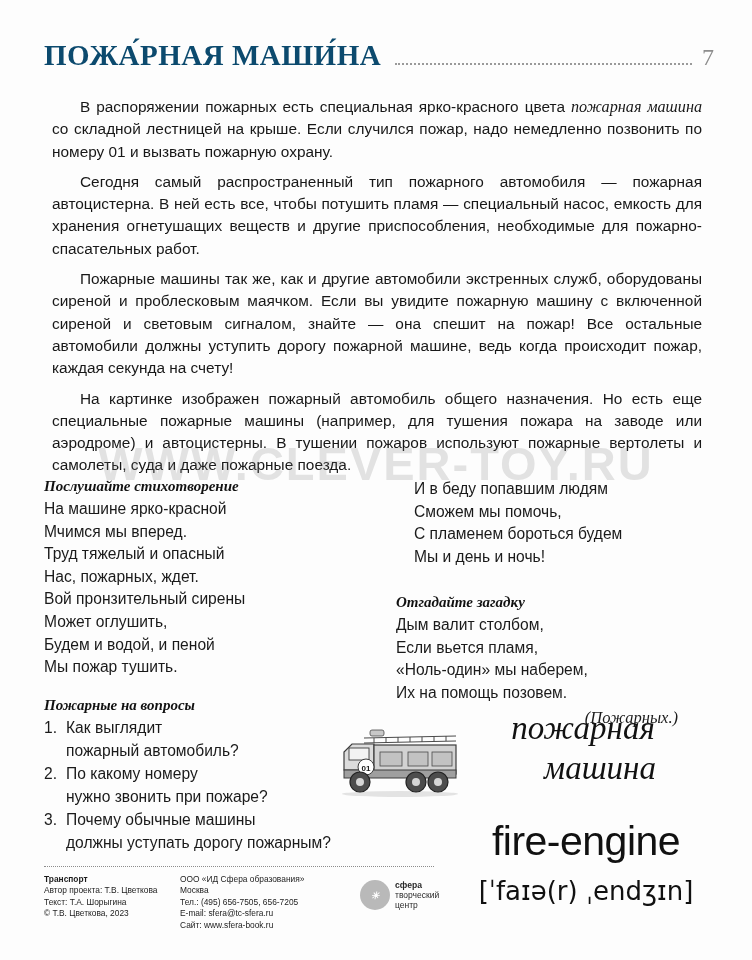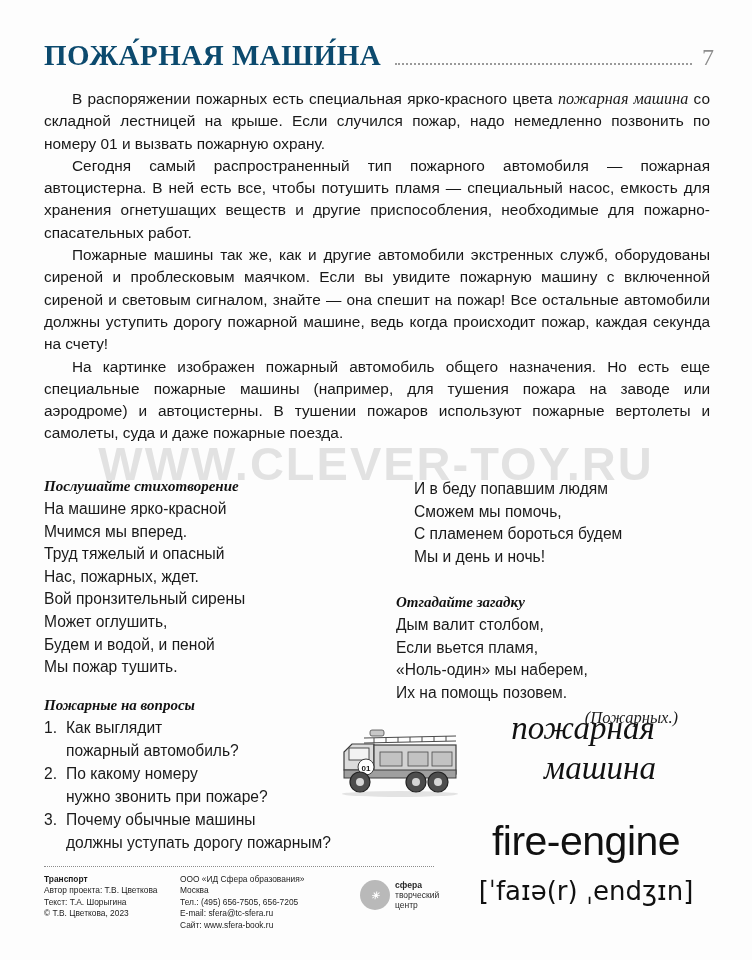--- a/index.html
+++ b/index.html
@@ -68,21 +68,21 @@
     left: 44px;
     top: 88px;
     width: 666px;
     font-family: "Liberation Sans", sans-serif;
     font-size: 15.4px;
     line-height: 22.3px;
     text-align: justify;
     color: #181818;
   }
   .body-text p {
-    margin: 0;
+    margin: 8px;
     text-indent: 28px;
   }
   .body-text em {
     font-family: "Liberation Serif", serif;
     font-style: italic;
     font-size: 16.2px;
   }
   
   .sec-head {
     font-family: "Liberation Serif", serif;

